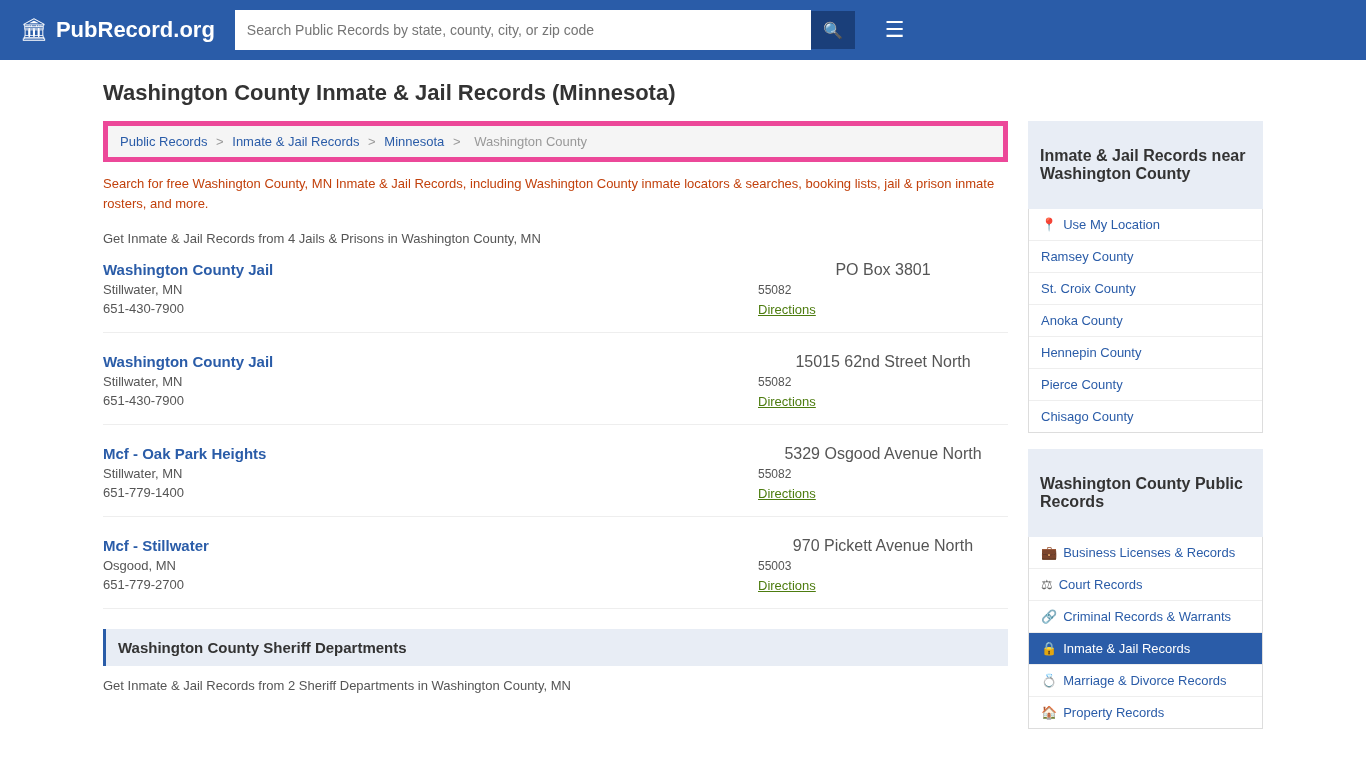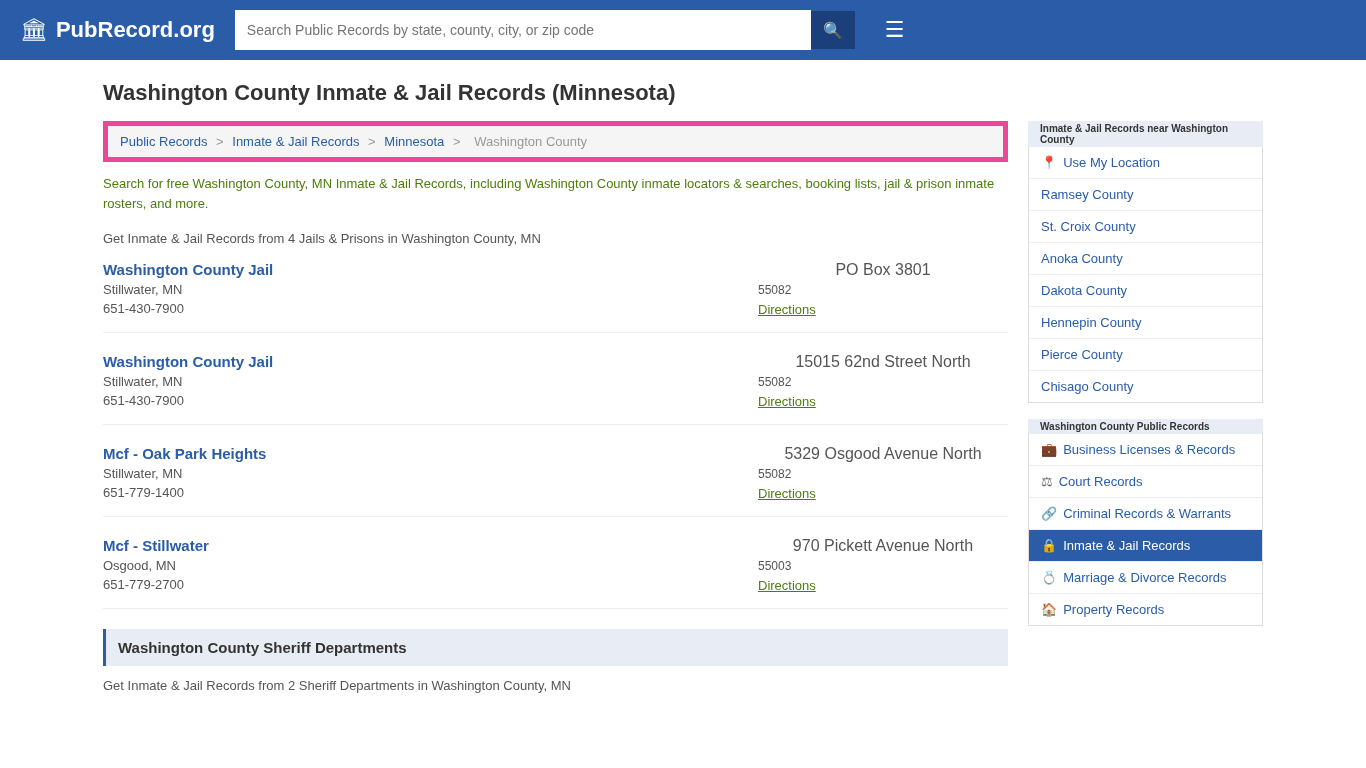--- a/index.html
+++ b/index.html
@@ -98,21 +98,21 @@
       text-decoration: none;
     }
     .breadcrumb span {
       margin: 0 5px;
       color: #999;
     }
 
     
     .description {
       font-size: 13px;
-      color: #4d7c0f;
+      color: #c2410c;
       margin-bottom: 18px;
       line-height: 1.5;
       margin-top: 8px;
     }
 
     
     .section-header {
       background: #e8edf5;
       padding: 10px 12px;
       font-size: 15px;
@@ -174,22 +174,22 @@
       font-size: 13px;
       cursor: pointer;
     }
 
     
     .sidebar-section {
       margin-bottom: 16px;
     }
     .sidebar-title {
       background: #e8edf5;
-      padding: 2px 12px;
-      font-size: 10px;
+      padding: 26px 12px;
+      font-size: 16px;
       font-weight: bold;
       color: #333;
       margin-bottom: 0;
     }
     .sidebar-items {
       border: 1px solid #ddd;
       border-top: none;
     }
     .sidebar-item {
       padding: 8px 12px;
@@ -331,23 +331,20 @@
               <div class="sidebar-item">
                 <span class="sidebar-item-text">Ramsey County</span>
               </div>
               <div class="sidebar-item">
                 <span class="sidebar-item-text">St. Croix County</span>
               </div>
               <div class="sidebar-item">
                 <span class="sidebar-item-text">Anoka County</span>
               </div>
               <div class="sidebar-item">
-                <span class="sidebar-item-text">Dakota County</span>
-              </div>
-              <div class="sidebar-item">
                 <span class="sidebar-item-text">Hennepin County</span>
               </div>
               <div class="sidebar-item">
                 <span class="sidebar-item-text">Pierce County</span>
               </div>
               <div class="sidebar-item">
                 <span class="sidebar-item-text">Chisago County</span>
               </div>
             </div>
         </div>

